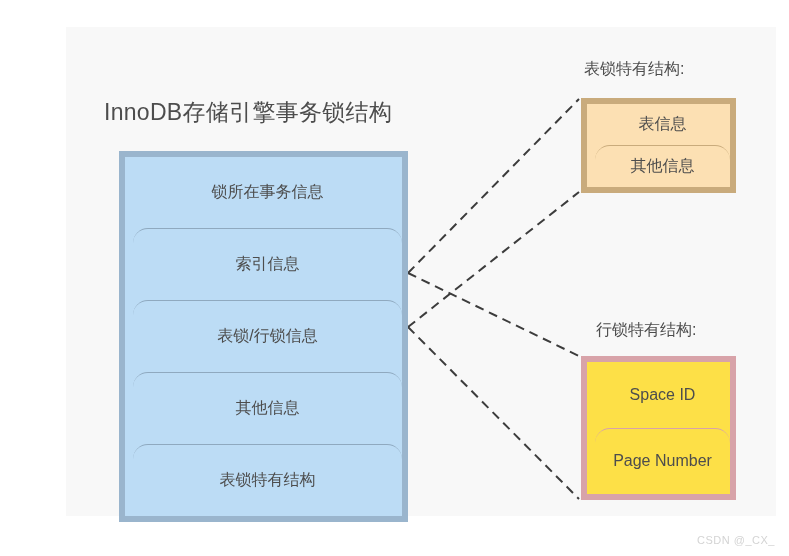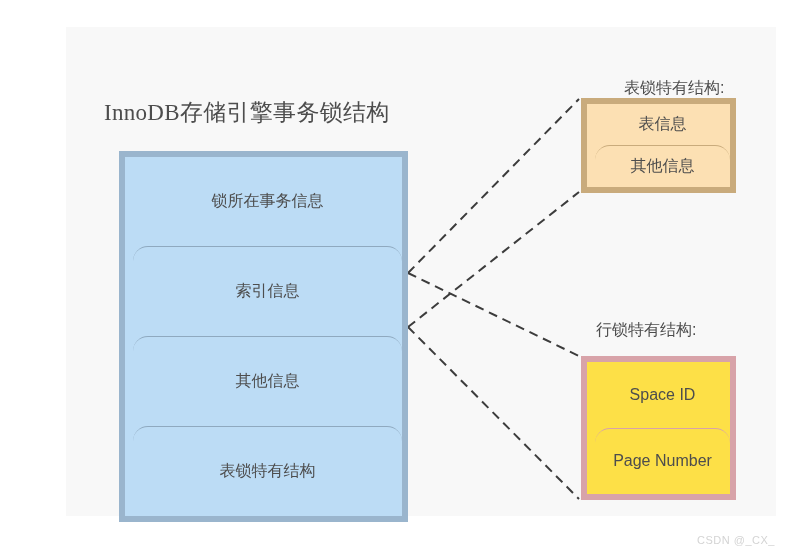--- a/index.html
+++ b/index.html
@@ -25,21 +25,20 @@
   }
   
   #main-title {
     position: absolute;
     left: 104px;
     top: 97px;
     font-size: 23px;
     color: #4d4d4d;
     letter-spacing: 0.3px;
     white-space: nowrap;
-    font-family: Liberation Serif, serif;
   }
   
   .tbl {
     position: absolute;
     box-sizing: border-box;
     border: 6px solid #a3a3a3;
     display: flex;
     flex-direction: column;
     padding-left: 8px;
   }
@@ -101,21 +100,21 @@
     border-color: #d8a3a9;
   }
 
   
   .caption {
     position: absolute;
     font-size: 16px;
     color: #4d4d4d;
     white-space: nowrap;
   }
-  #table-lock-caption { left: 624px; top: 59px; margin-top: 19px; }
+  #table-lock-caption { left: 584px; top: 59px; }
   #row-lock-caption   { left: 596px; top: 320px; text-align: right; }
 
   
   #connectors {
     position: absolute;
     left: 0;
     top: 0;
     width: 789px;
     height: 556px;
     pointer-events: none;
@@ -145,20 +144,21 @@
       <line x1="408" y1="273" x2="579" y2="356"></line>
       <line x1="408" y1="327" x2="579" y2="499"></line>
     </g>
   </svg>
 
   <div id="main-title">InnoDB存储引擎事务锁结构</div>
 
   <div id="lock-struct-table" class="tbl">
     <div class="cell">锁所在事务信息</div>
     <div class="cell">索引信息</div>
+    <div class="cell">表锁/行锁信息</div>
     <div class="cell">其他信息</div>
     <div class="cell">表锁特有结构</div>
   </div>
 
   <div id="table-lock-caption" class="caption">表锁特有结构:</div>
   <div id="table-lock-table" class="tbl">
     <div class="cell">表信息</div>
     <div class="cell">其他信息</div>
   </div>
 

